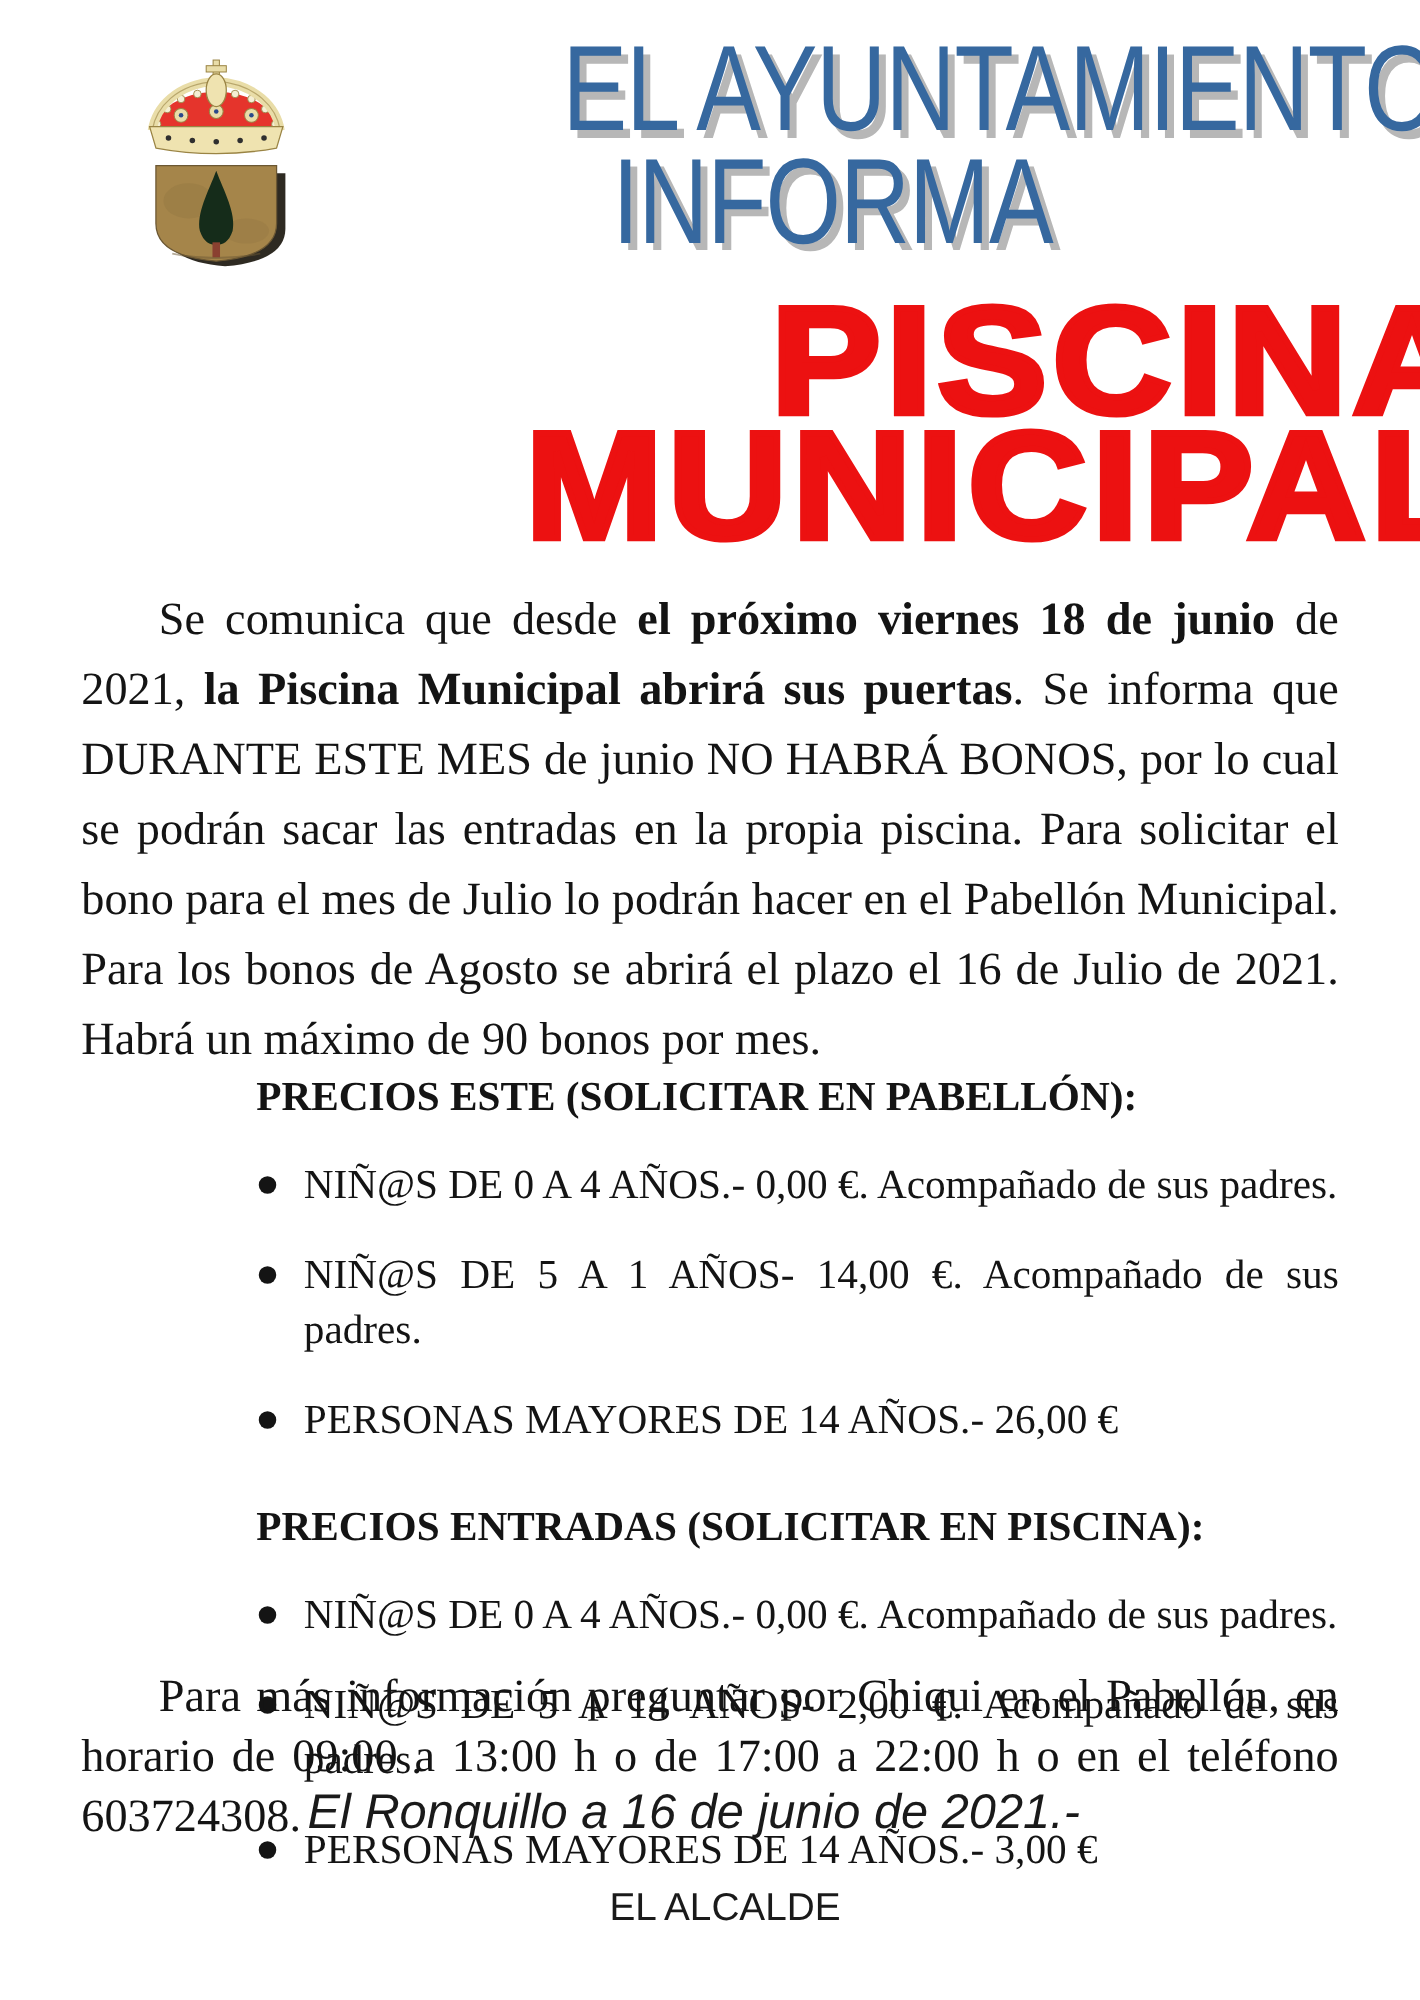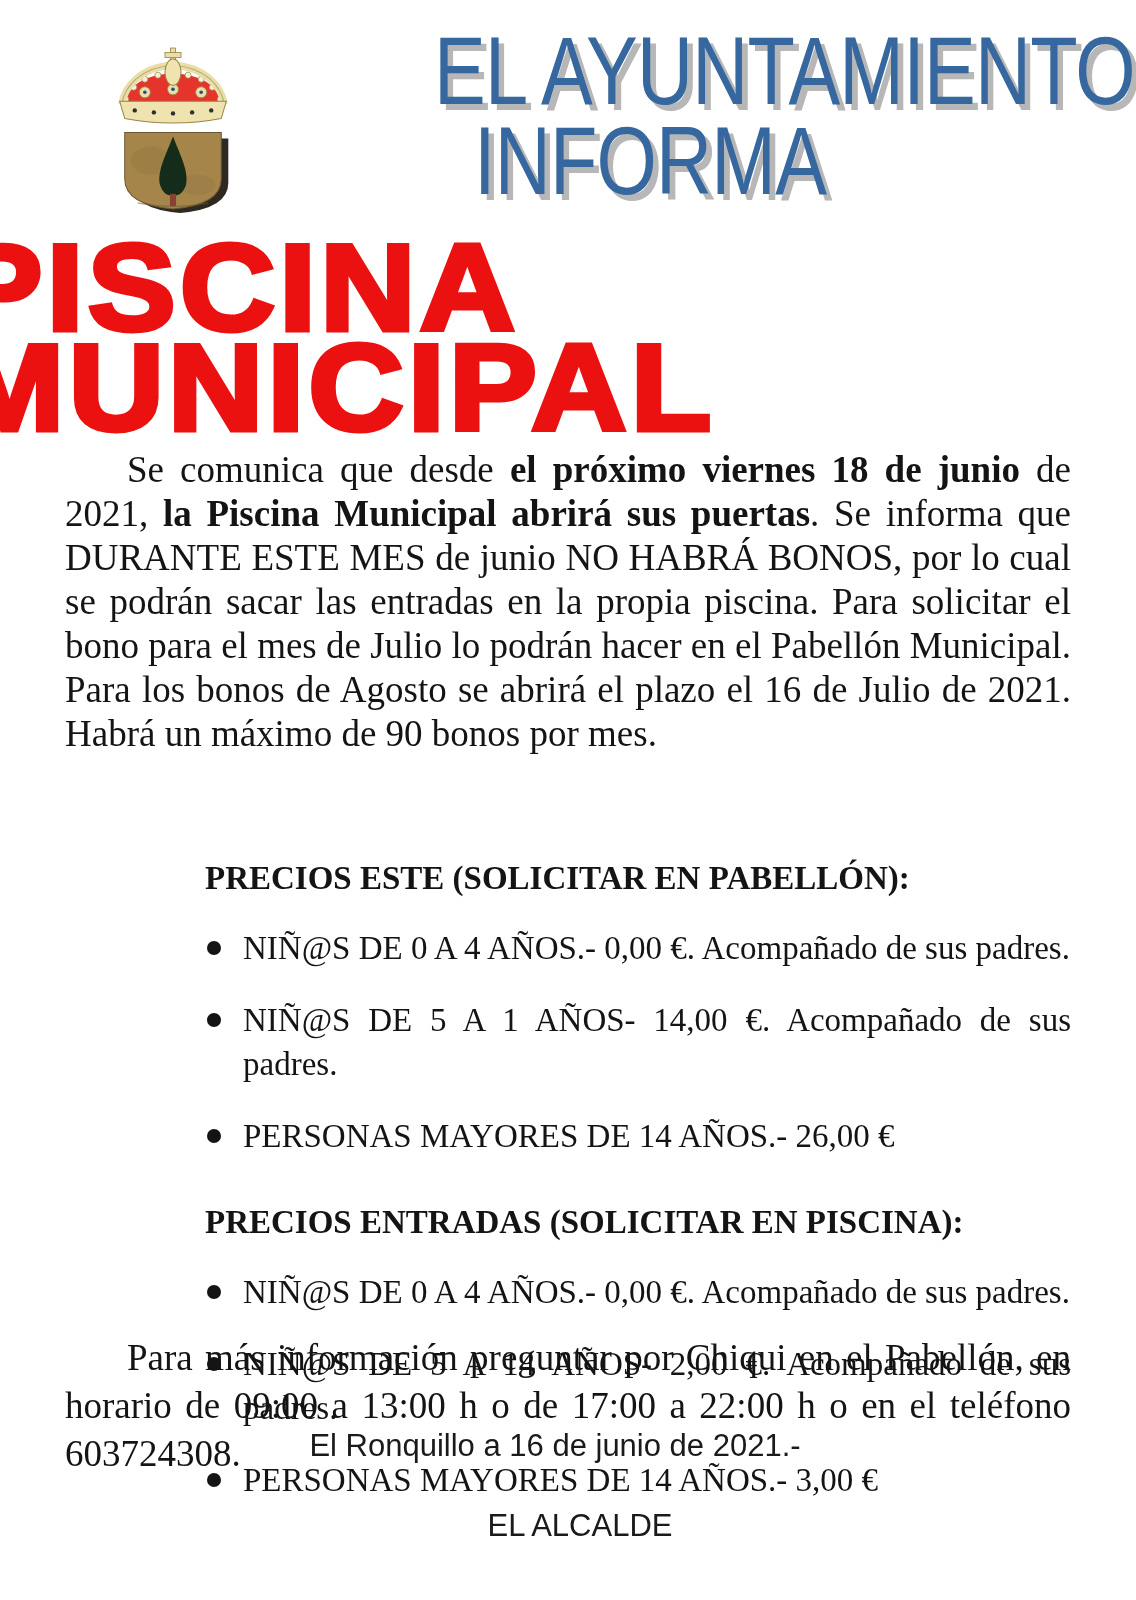--- a/index.html
+++ b/index.html
@@ -9,52 +9,52 @@
     background:#ffffff;
     overflow:hidden;
     font-family:"Liberation Serif", serif;
     color:#141414;
   }
   
   .crest{
     position:absolute;left:92px;top:42px;width:162px;height:176px;
   }
   .masthead{
-    position:absolute;left:328px;top:26px;width:760px;
+    position:absolute;left:344px;top:26px;width:760px;
     text-align:center;
     font-family:"Liberation Sans", sans-serif;
     font-weight:400;
     color:#36689f;
     line-height:90px;
     font-size:97px;
     letter-spacing:-1px;
     white-space:nowrap;
   }
   .masthead .line{display:block;transform:scaleX(0.80);transform-origin:50% 50%;
     text-shadow:7px 6px 0 #b7b7b7;}
   .masthead .l1{position:relative;left:30px;}
   .masthead .l2{position:relative;left:-58px;}
   
   .big-title{
     position:absolute;left:0;top:238px;width:1136px;
-    text-align:left;
+    text-align:right;
     font-family:"Liberation Sans", sans-serif;
     font-weight:700;
     color:#ec1111;
     font-size:122px;
     line-height:100px;
     letter-spacing:4px;
     -webkit-text-stroke:5px #ec1111;
     white-space:nowrap;
   }
   .big-title .line{display:block;transform:scaleX(1.08);transform-origin:50% 50%;}
   
   .body-copy{
-    position:absolute;left:65px;top:448px;width:1006px;
-    font-size:37px;line-height:44px;
+    position:absolute;left:65px;top:468px;width:1006px;
+    font-size:37px;line-height:56px;
     text-align:justify;
   }
   .body-copy p{margin:0;text-indent:62px;}
   .b{font-weight:bold;}
   
   .sections{position:absolute;left:205px;top:858px;width:866px;}
   .price-section{margin-bottom:44px;}
   .price-heading{
     font-weight:bold;font-size:33px;line-height:40px;margin:0 0 12px 0;
   }
@@ -76,21 +76,21 @@
   .outro{
     position:absolute;left:65px;top:1334px;width:1006px;
     font-size:37px;line-height:48px;text-align:justify;
   }
   .outro p{margin:0;text-indent:62px;}
   
   .dateline{
     position:absolute;left:0;top:1428px;width:1110px;
     text-align:center;
     font-family:"Liberation Sans", sans-serif;
-    font-size:31px;color:#1a1a1a;
+    font-size:39px;color:#1a1a1a;font-style:italic;
   }
   .signature{
     position:absolute;left:0;top:1508px;width:1160px;
     text-align:center;
     font-family:"Liberation Sans", sans-serif;
     font-size:31px;color:#1a1a1a;
   }
 </style>
 </head>
 <body>

